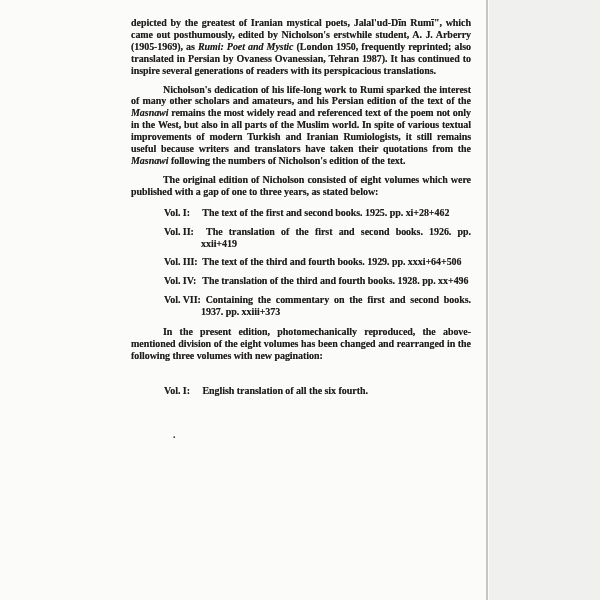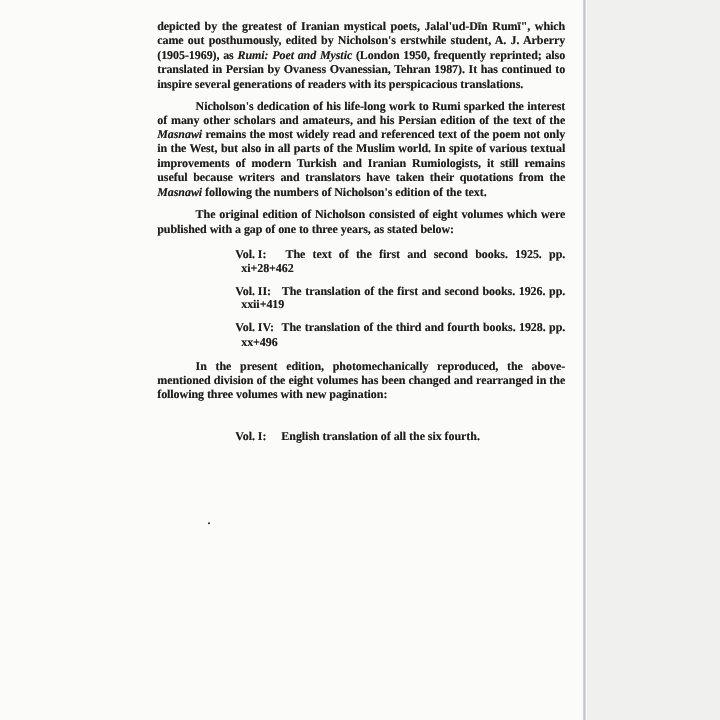--- a/index.html
+++ b/index.html
@@ -47,21 +47,20 @@
     padding-left: 70px;
     text-indent: -37px;
     margin-bottom: 7px;
     text-align: justify;
   }
   .vol-list.new .vol-entry { margin-bottom: 7px; }
   .vol-label {
     display: inline-block;
     min-width: 36px;
     text-indent: 0;
-    margin-left: 32px;
   }
   i { font-style: italic; }
   .stray {
     position: absolute;
     left: 173px; top: 429px;
     color: #201e1c;
     font-weight: bold;
     font-size: 10px;
   }
 </style>
@@ -83,22 +82,30 @@
     <div class="vol-list">
       <div class="vol-entry">
         <span class="vol-label">Vol. I:</span>
         <span class="vol-text">The text of the first and second books. 1925. pp. xi+28+462</span>
       </div>
       <div class="vol-entry">
         <span class="vol-label">Vol. II:</span>
         <span class="vol-text">The translation of the first and second books. 1926. pp. xxii+419</span>
       </div>
       <div class="vol-entry">
+        <span class="vol-label">Vol. III:</span>
+        <span class="vol-text">The text of the third and fourth books. 1929. pp. xxxi+64+506</span>
+      </div>
+      <div class="vol-entry">
         <span class="vol-label">Vol. IV:</span>
         <span class="vol-text">The translation of the third and fourth books. 1928. pp. xx+496</span>
+      </div>
+      <div class="vol-entry">
+        <span class="vol-label">Vol. VII:</span>
+        <span class="vol-text">Containing the commentary on the first and second books. 1937. pp. xxiii+373</span>
       </div>
     </div>
 
     <p class="para closing">In the present edition, photomechanically reproduced, the above-mentioned division of the eight volumes has been changed and rearranged in the following three volumes with new pagination:</p>
 
     <div class="vol-list new">
       <div class="vol-entry">
         <span class="vol-label">Vol. I:</span>
         <span class="vol-text">English translation of all the six fourth.</span>
       </div>

